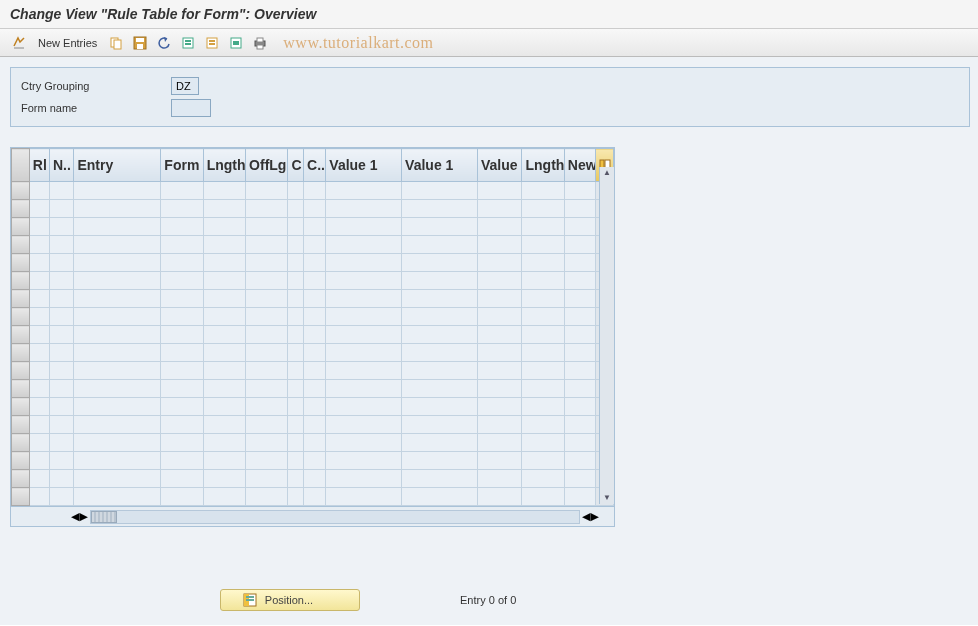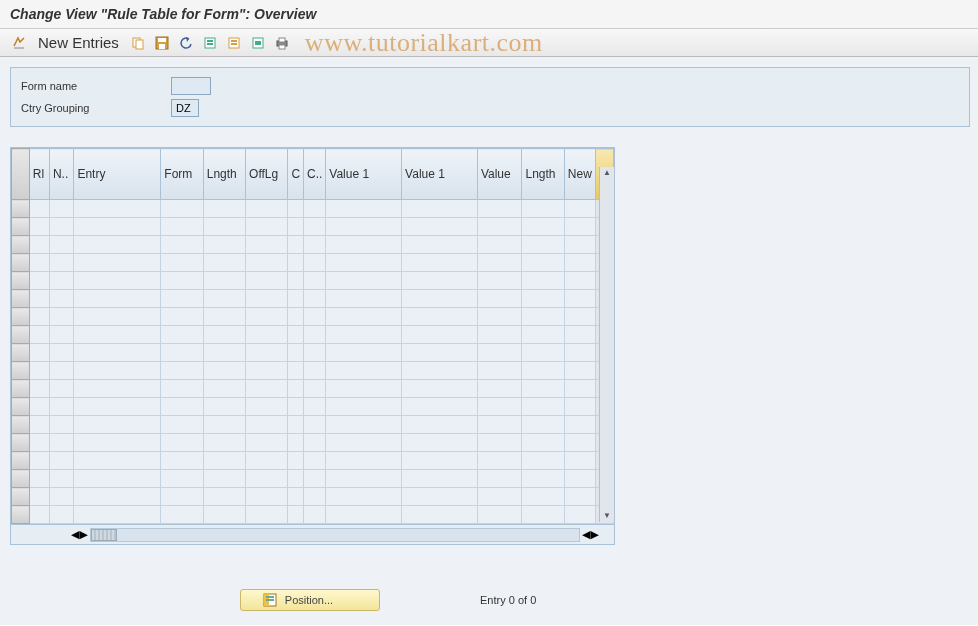--- a/index.html
+++ b/index.html
@@ -33,28 +33,28 @@
     .toolbar .tool-btn {
       width: 18px;
       height: 18px;
       display: inline-flex;
       align-items: center;
       justify-content: center;
       cursor: pointer;
       border-radius: 2px;
     }
     .toolbar .text-btn {
-      font-size: 15px;
+      font-size: 11px;
       color: #333;
       cursor: pointer;
       padding: 2px 4px;
     }
     .watermark {
       color: #d9a86f;
-      font-size: 26px;
+      font-size: 16px;
       font-family: Georgia, serif;
       margin-left: 8px;
       opacity: 0.9;
       letter-spacing: 0.5px;
     }
     .content {
       padding: 10px;
       background: #eef2f6;
       height: calc(626px - 58px);
       position: relative;
@@ -93,25 +93,25 @@
       position: relative;
     }
     table {
       border-collapse: collapse;
       width: 100%;
       table-layout: fixed;
     }
     th {
       background: linear-gradient(#eef3f8, #d8e3ed);
       border: 1px solid #a9c2d8;
-      font-size: 12px;
-      font-weight: normal;
+      font-size: 14px;
+      font-weight: bold;
       color: #333;
       text-align: left;
-      padding: 18px 3px;
+      padding: 8px 3px;
       height: 18px;
       overflow: hidden;
       white-space: nowrap;
     }
     td {
       border: 1px solid #c3d3e1;
       height: 18px;
       background: #eaf0f6;
       font-size: 10px;
     }
@@ -172,21 +172,20 @@
     .footer {
       position: absolute;
       bottom: 14px;
       left: 0;
       right: 0;
       display: flex;
       align-items: center;
       justify-content: flex-start;
       gap: 100px;
       padding-left: 220px;
-      margin-left: 20px;
     }
     .position-btn {
       display: inline-flex;
       align-items: center;
       background: linear-gradient(#fff8cd, #f2e59a);
       border: 1px solid #c9b76a;
       border-radius: 3px;
       height: 22px;
       padding: 0 30px 0 6px;
       font-size: 11px;
@@ -265,26 +264,26 @@
         <rect x="4" y="9" width="6" height="4" fill="#fff" stroke="#888"></rect>
       </svg>
   </span>
   <span class="watermark">www.tutorialkart.com</span>
 </div>
 
 <div class="content">
 
   <div class="form-area">
     <div class="form-row">
+      <label>Ctry Grouping</label>
+      <input class="inp" value="DZ" style="">
+    </div>
+    <div class="form-row">
       <label>Form name</label>
       <input class="inp wide" value="" style="">
-    </div>
-    <div class="form-row">
-      <label>Ctry Grouping</label>
-      <input class="inp" value="DZ" style="">
     </div>
   </div>
 
   <div class="table-wrap">
     <table>
       <colgroup>
         <col style="width:16px">
           <col style="width:18px">
           <col style="width:22px">
         <col style="width:78px">

